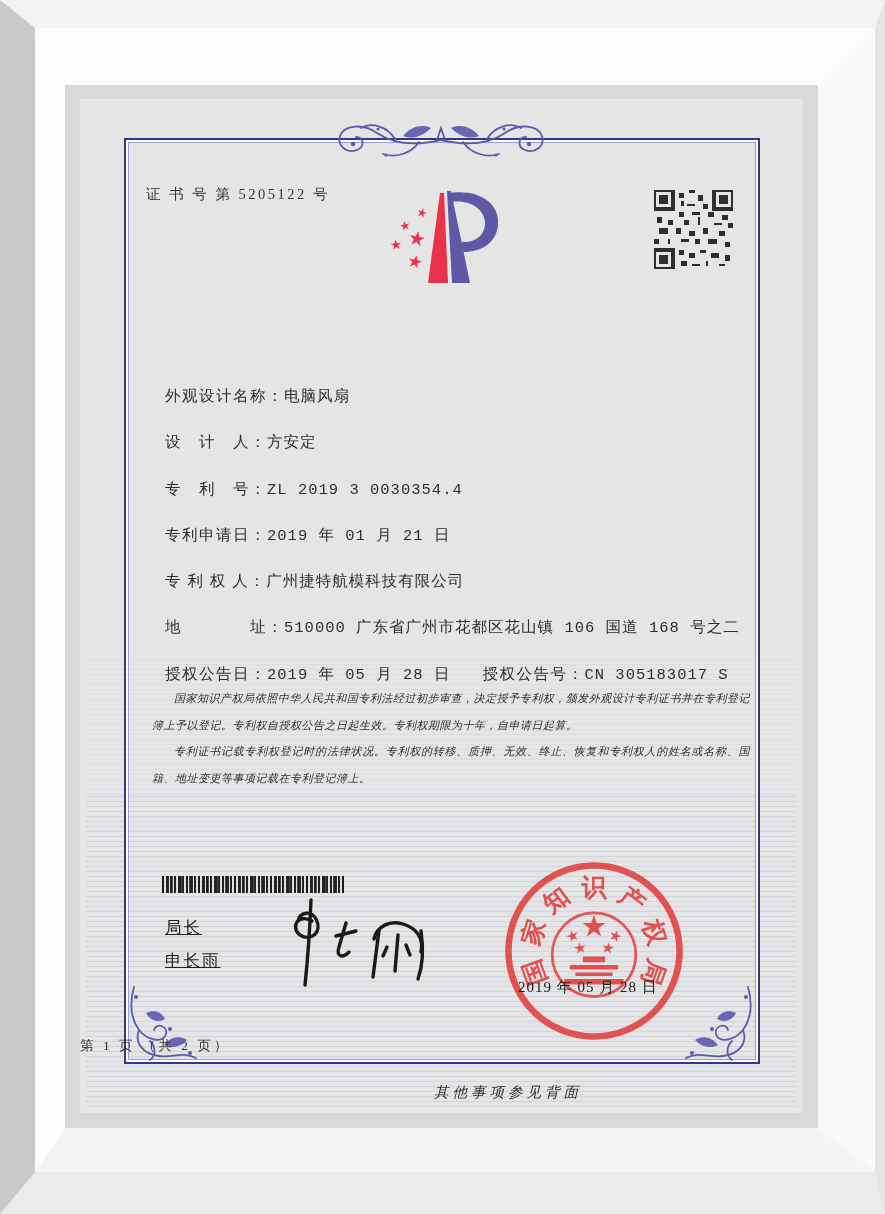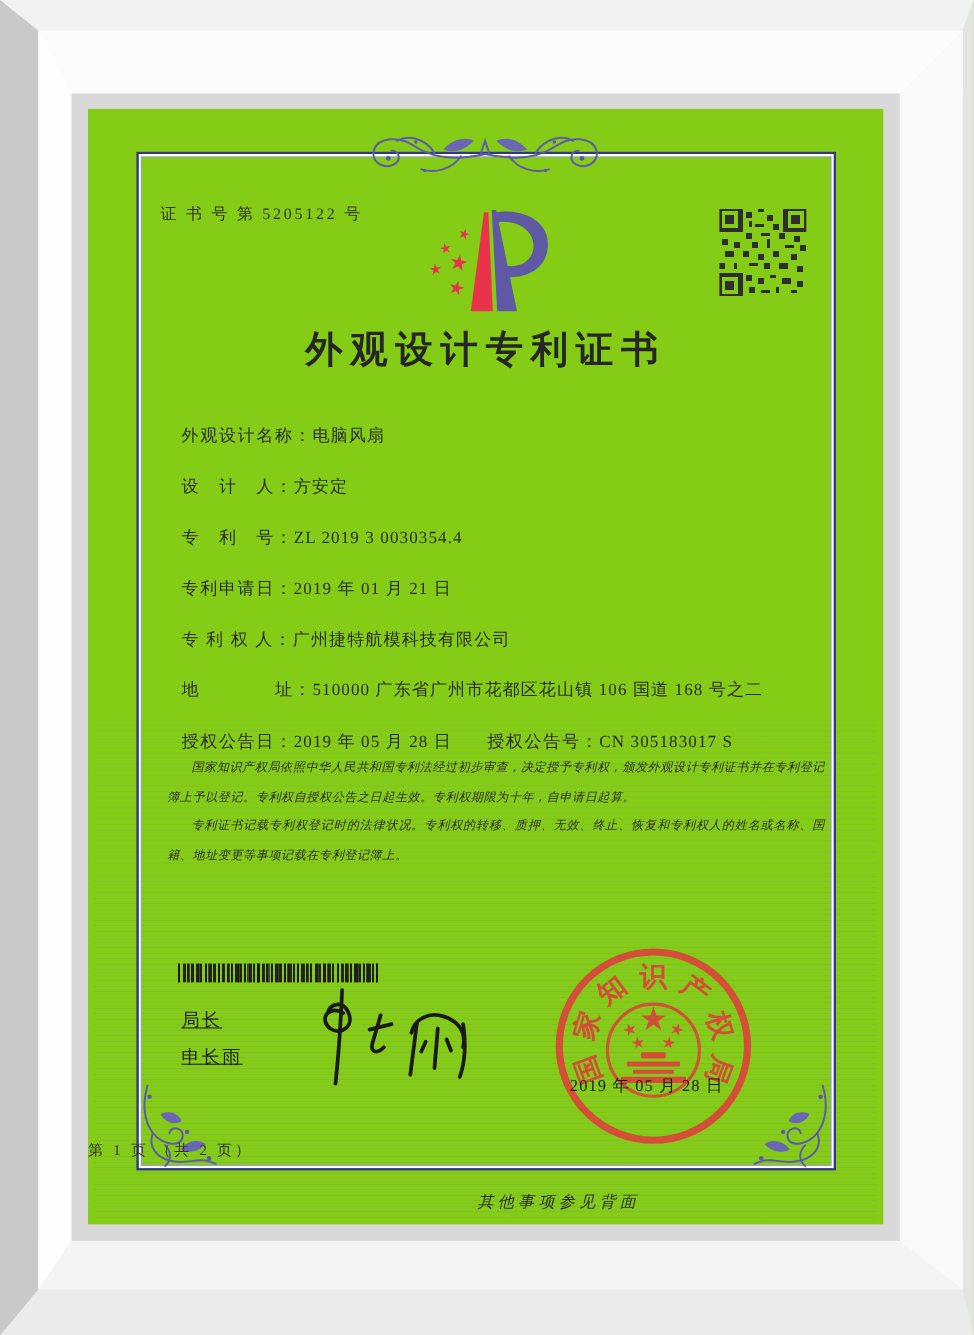--- a/index.html
+++ b/index.html
@@ -5,37 +5,37 @@
   html,body{margin:0;padding:0;}
   body{width:885px;height:1214px;background:#ffffff;font-family:"Liberation Serif","DejaVu Serif",serif;}
   .photo{position:relative;width:885px;height:1214px;background:#f7f7f7;overflow:hidden;}
   
   .bevel1{position:absolute;inset:0;border-left:35px solid #c9c9c9;border-top:28px solid #f2f2f2;
           border-right:10px solid #e4e4e4;border-bottom:42px solid #ebebeb;box-sizing:border-box;}
   .bevel2{position:absolute;left:35px;top:28px;right:10px;bottom:42px;
           border-left:30px solid #fefefe;border-top:57px solid #fcfcfc;
           border-right:57px solid #f9f9f9;border-bottom:44px solid #f4f4f4;box-sizing:border-box;}
   .mat{position:absolute;left:65px;top:85px;width:753px;height:1043px;background:#d9d9d9;}
-  .paper{position:absolute;left:80px;top:99px;width:723px;height:1014px;background:#84cc16;}
+  .paper{position:absolute;left:80px;top:99px;width:723px;height:1014px;background:#e5e5e5;}
   .texture-mid{position:absolute;left:6px;width:711px;top:556px;height:140px;
           background:repeating-linear-gradient(0deg, rgba(110,120,190,.07) 0 1px, transparent 1px 5px);}
   .texture-low{position:absolute;left:6px;width:711px;top:696px;height:312px;
           background:repeating-linear-gradient(0deg, rgba(108,118,188,.15) 0 1px, transparent 1px 5px);}
   .blue-border{position:absolute;left:44px;top:39px;width:632px;height:922px;
           border:2px solid #35358e;
           box-shadow:inset 0 0 0 2px #fdfdfd, inset 0 0 0 3px #9aa0cf;}
   .cert-no{position:absolute;left:66px;top:86px;font-size:14.5px;letter-spacing:2.5px;color:#333;}
   .logo{position:absolute;left:294px;top:84px;}
   .qr{position:absolute;left:574px;top:91px;}
   .title{position:absolute;left:0;top:196px;width:723px;text-align:center;
          font-size:34px;font-weight:600;letter-spacing:7px;color:#262626;}
   .fields{position:absolute;left:85px;top:287px;width:600px;}
   .frow{height:20px;margin-bottom:26.3px;font-size:15.5px;color:#2d2d2d;white-space:nowrap;}
   .flabel{letter-spacing:1.5px;font-family:Liberation Serif, serif;}
-  .fvalue{letter-spacing:1px;}
+  .fvalue{letter-spacing:1px;font-family:Liberation Mono, monospace;}
   .flabel2{margin-left:32px;letter-spacing:1.5px;}
   .paras{position:absolute;left:72px;top:586px;width:598px;font-size:11px;line-height:26.5px;
          color:#2f2f2f;text-align:justify;font-style:italic;}
   .paras p{margin:0;text-indent:2em;letter-spacing:0.5px;}
   .barcode{position:absolute;left:82px;top:777px;width:182px;height:17px;
      background:
        repeating-linear-gradient(90deg, rgba(25,25,25,.95) 0 2px, transparent 2px 4px),
        repeating-linear-gradient(90deg, rgba(25,25,25,.9) 0 1px, transparent 1px 6px),
        repeating-linear-gradient(90deg, rgba(50,50,50,.85) 0 2px, transparent 2px 9px);}
   .signer{position:absolute;left:85px;top:818px;font-size:16.5px;color:#222;letter-spacing:2px;}
@@ -137,21 +137,20 @@
       <rect x="13" y="23" width="2" height="2"></rect>
         <rect x="17" y="22" width="2" height="1"></rect>
       <rect x="21" y="23" width="3" height="2"></rect>
         <rect x="26" y="24" width="2" height="2"></rect>
       <rect x="10" y="26" width="2" height="2"></rect>
         <rect x="14" y="27" width="3" height="1"></rect>
       <rect x="19" y="26" width="1" height="2"></rect>
         <rect x="24" y="27" width="2" height="1"></rect>
     </svg>
 
-    <div class="title">外观设计专利证书</div>
 
     <div class="fields">
       <div class="frow">
         <span class="flabel">外观设计名称：</span><span class="fvalue">电脑风扇</span>
       </div>
       <div class="frow">
         <span class="flabel">设　计　人：</span><span class="fvalue">方安定</span>
       </div>
       <div class="frow">
         <span class="flabel">专　利　号：</span><span class="fvalue">ZL 2019 3 0030354.4</span>

